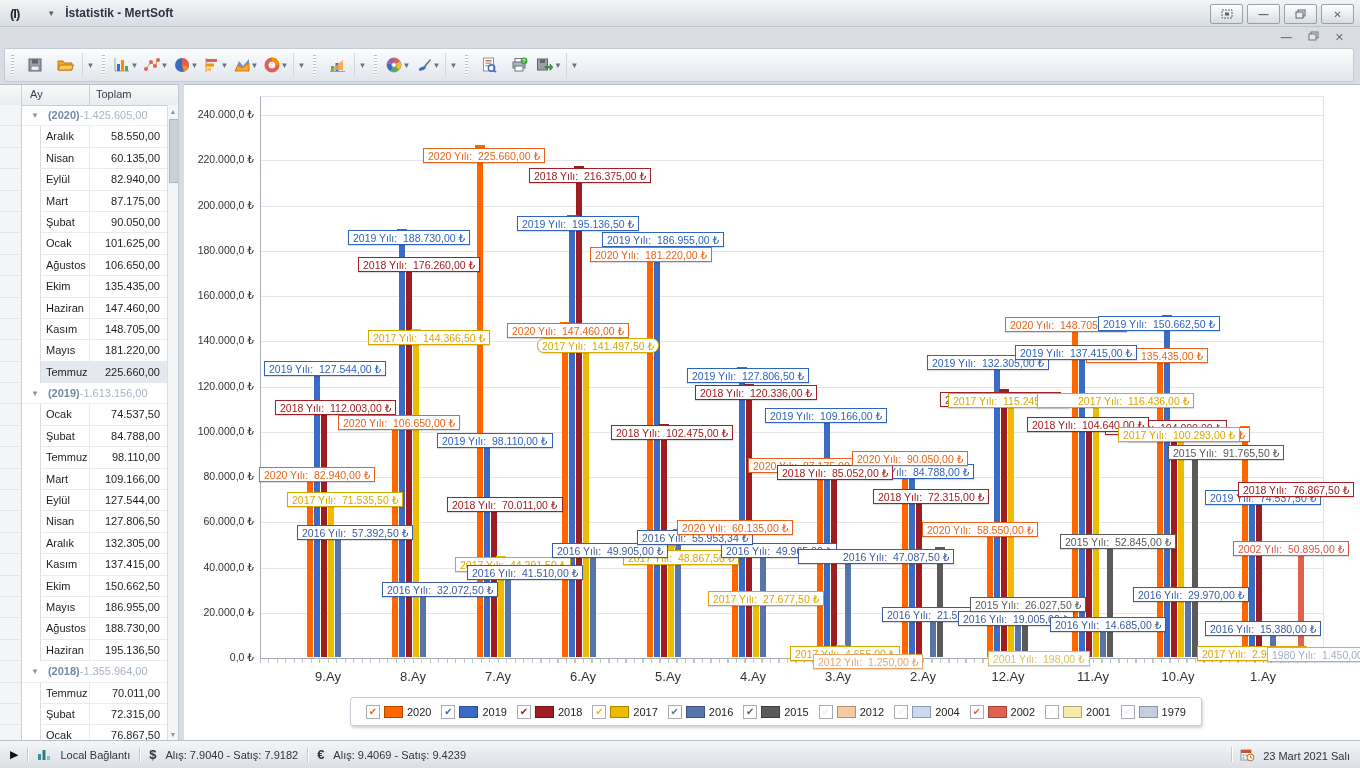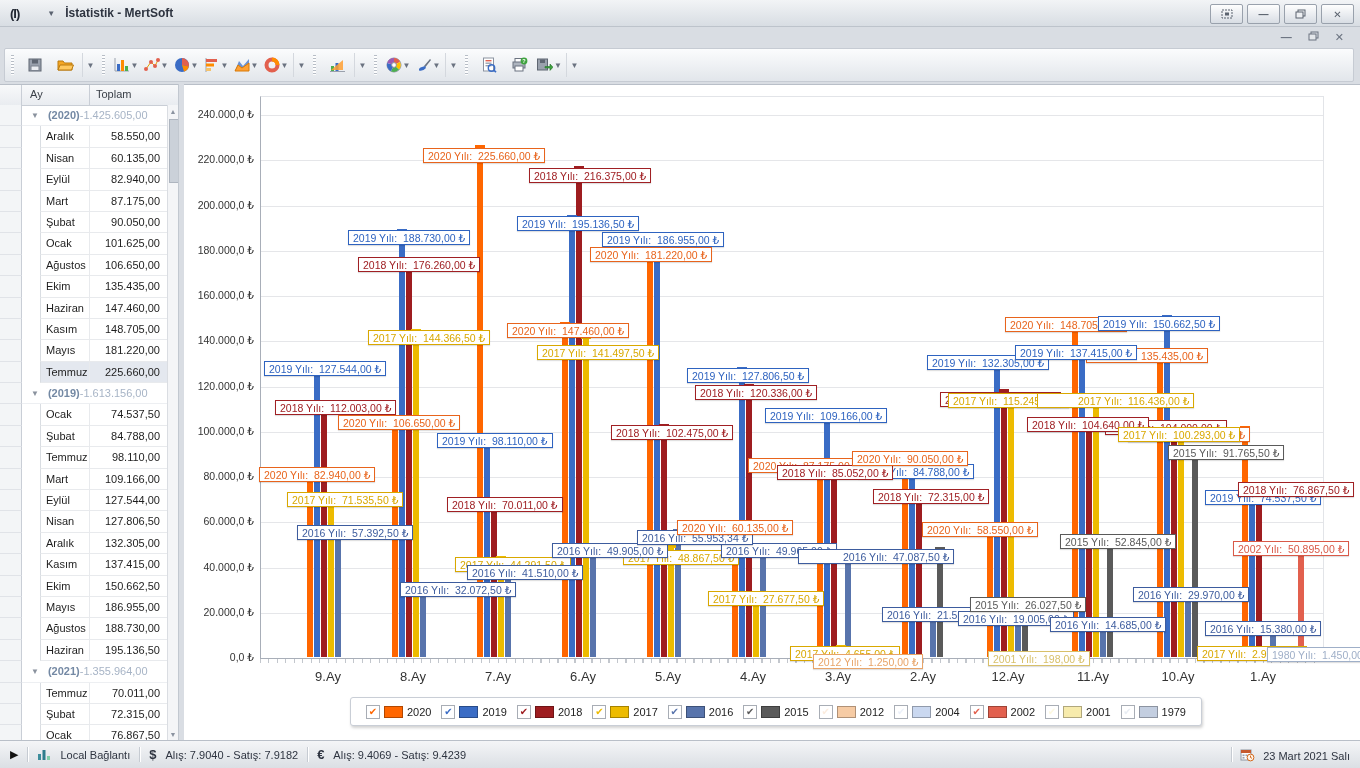--- a/index.html
+++ b/index.html
@@ -444,21 +444,21 @@
         <div class="trow">
           <div class="ind"></div>
           <div class="indent"></div>
           <div class="mcell">Haziran</div>
           <div class="vcell">195.136,50</div>
         </div>
         <div class="trow">
           <div class="ind"></div>
           <div class="gcontent">
             <span class="tri">▼</span>
-            <span class="gyear">(2021)</span>
+            <span class="gyear">(2018)</span>
             <span class="gtotal">-1.355.964,00</span>
           </div>
         </div>
         <div class="trow">
           <div class="ind"></div>
           <div class="indent"></div>
           <div class="mcell">Temmuz</div>
           <div class="vcell">70.011,00</div>
         </div>
         <div class="trow">
@@ -632,30 +632,30 @@
         <div class="bar" style="left: 1128px; top: 568.719px; height: 3.28063px; background: rgb(192, 204, 223);"></div>
         <div class="clabel" style="left: 80px; top: 276px; border-color: rgb(46, 99, 192); color: rgb(46, 99, 192); z-index: 7;">2019 Yılı:  127.544,00 ₺</div>
         <div class="clabel" style="left: 91px; top: 315px; border-color: rgb(160, 32, 36); color: rgb(160, 32, 36); z-index: 7;">2018 Yılı:  112.003,00 ₺</div>
         <div class="clabel" style="left: 75px; top: 382px; border-color: rgb(232, 100, 28); color: rgb(232, 100, 28); z-index: 7;">2020 Yılı:  82.940,00 ₺</div>
         <div class="clabel" style="left: 103px; top: 407px; border-color: rgb(217, 168, 0); color: rgb(217, 168, 0); z-index: 7;">2017 Yılı:  71.535,50 ₺</div>
         <div class="clabel" style="left: 113px; top: 440px; border-color: rgb(61, 92, 158); color: rgb(61, 92, 158); z-index: 7;">2016 Yılı:  57.392,50 ₺</div>
         <div class="clabel" style="left: 164px; top: 145px; border-color: rgb(46, 99, 192); color: rgb(46, 99, 192); z-index: 7;">2019 Yılı:  188.730,00 ₺</div>
         <div class="clabel" style="left: 174px; top: 172px; border-color: rgb(160, 32, 36); color: rgb(160, 32, 36); z-index: 7;">2018 Yılı:  176.260,00 ₺</div>
         <div class="clabel" style="left: 184px; top: 245px; border-color: rgb(217, 168, 0); color: rgb(217, 168, 0); z-index: 7;">2017 Yılı:  144.366,50 ₺</div>
         <div class="clabel" style="left: 154px; top: 330px; border-color: rgb(232, 100, 28); color: rgb(232, 100, 28); z-index: 7;">2020 Yılı:  106.650,00 ₺</div>
-        <div class="clabel" style="left: 216px; top: 497px; border-color: rgb(61, 92, 158); color: rgb(61, 92, 158); z-index: 7;">2016 Yılı:  32.072,50 ₺</div>
+        <div class="clabel" style="left: 198px; top: 497px; border-color: rgb(61, 92, 158); color: rgb(61, 92, 158); z-index: 7;">2016 Yılı:  32.072,50 ₺</div>
         <div class="clabel" style="left: 239px; top: 63px; border-color: rgb(232, 100, 28); color: rgb(232, 100, 28); z-index: 7;">2020 Yılı:  225.660,00 ₺</div>
         <div class="clabel" style="left: 253px; top: 348px; border-color: rgb(46, 99, 192); color: rgb(46, 99, 192); z-index: 7;">2019 Yılı:  98.110,00 ₺</div>
         <div class="clabel" style="left: 263px; top: 412px; border-color: rgb(160, 32, 36); color: rgb(160, 32, 36); z-index: 7;">2018 Yılı:  70.011,00 ₺</div>
         <div class="clabel" style="left: 271px; top: 472px; border-color: rgb(217, 168, 0); color: rgb(217, 168, 0); z-index: 5;">2017 Yılı:  44.291,50 ₺</div>
         <div class="clabel" style="left: 283px; top: 480px; border-color: rgb(61, 92, 158); color: rgb(61, 92, 158); z-index: 6;">2016 Yılı:  41.510,00 ₺</div>
         <div class="clabel" style="left: 345px; top: 83px; border-color: rgb(160, 32, 36); color: rgb(160, 32, 36); z-index: 7;">2018 Yılı:  216.375,00 ₺</div>
         <div class="clabel" style="left: 333px; top: 131px; border-color: rgb(46, 99, 192); color: rgb(46, 99, 192); z-index: 7;">2019 Yılı:  195.136,50 ₺</div>
         <div class="clabel" style="left: 323px; top: 238px; border-color: rgb(232, 100, 28); color: rgb(232, 100, 28); z-index: 7;">2020 Yılı:  147.460,00 ₺</div>
-        <div class="clabel" style="left: 353px; top: 260px; border-color: rgb(217, 168, 0); color: rgb(217, 168, 0); z-index: 7;">2017 Yılı:  141.497,50 ₺</div>
+        <div class="clabel" style="left: 353px; top: 253px; border-color: rgb(217, 168, 0); color: rgb(217, 168, 0); z-index: 7; border-radius: 7px;">2017 Yılı:  141.497,50 ₺</div>
         <div class="clabel" style="left: 368px; top: 458px; border-color: rgb(61, 92, 158); color: rgb(61, 92, 158); z-index: 6;">2016 Yılı:  49.905,00 ₺</div>
         <div class="clabel" style="left: 418px; top: 147px; border-color: rgb(46, 99, 192); color: rgb(46, 99, 192); z-index: 7;">2019 Yılı:  186.955,00 ₺</div>
         <div class="clabel" style="left: 406px; top: 162px; border-color: rgb(232, 100, 28); color: rgb(232, 100, 28); z-index: 7;">2020 Yılı:  181.220,00 ₺</div>
         <div class="clabel" style="left: 427px; top: 340px; border-color: rgb(160, 32, 36); color: rgb(160, 32, 36); z-index: 7;">2018 Yılı:  102.475,00 ₺</div>
         <div class="clabel" style="left: 453px; top: 445px; border-color: rgb(61, 92, 158); color: rgb(61, 92, 158); z-index: 7;">2016 Yılı:  55.953,34 ₺</div>
         <div class="clabel" style="left: 439px; top: 465px; border-color: rgb(217, 168, 0); color: rgb(217, 168, 0); z-index: 4;">2017 Yılı:  48.867,50 ₺</div>
         <div class="clabel" style="left: 503px; top: 283px; border-color: rgb(46, 99, 192); color: rgb(46, 99, 192); z-index: 7;">2019 Yılı:  127.806,50 ₺</div>
         <div class="clabel" style="left: 511px; top: 300px; border-color: rgb(160, 32, 36); color: rgb(160, 32, 36); z-index: 7;">2018 Yılı:  120.336,00 ₺</div>
         <div class="clabel" style="left: 493px; top: 435px; border-color: rgb(232, 100, 28); color: rgb(232, 100, 28); z-index: 7;">2020 Yılı:  60.135,00 ₺</div>
         <div class="clabel" style="left: 537px; top: 458px; border-color: rgb(61, 92, 158); color: rgb(61, 92, 158); z-index: 5;">2016 Yılı:  49.965,00 ₺</div>

